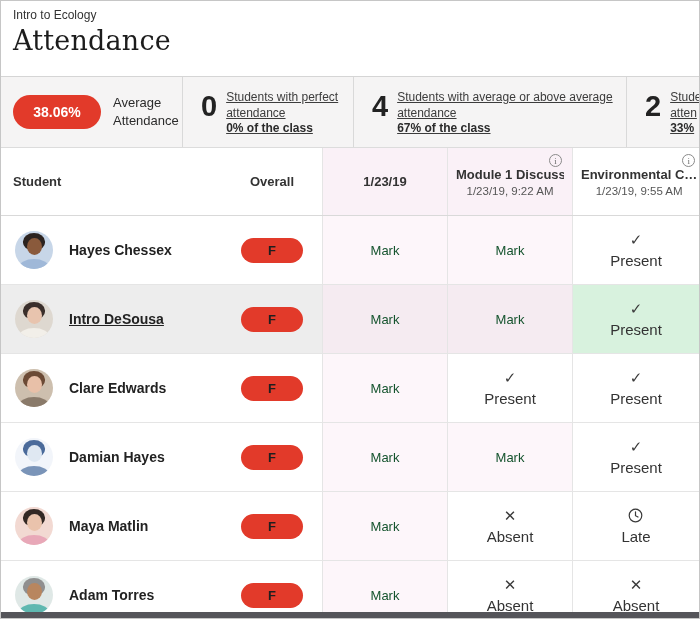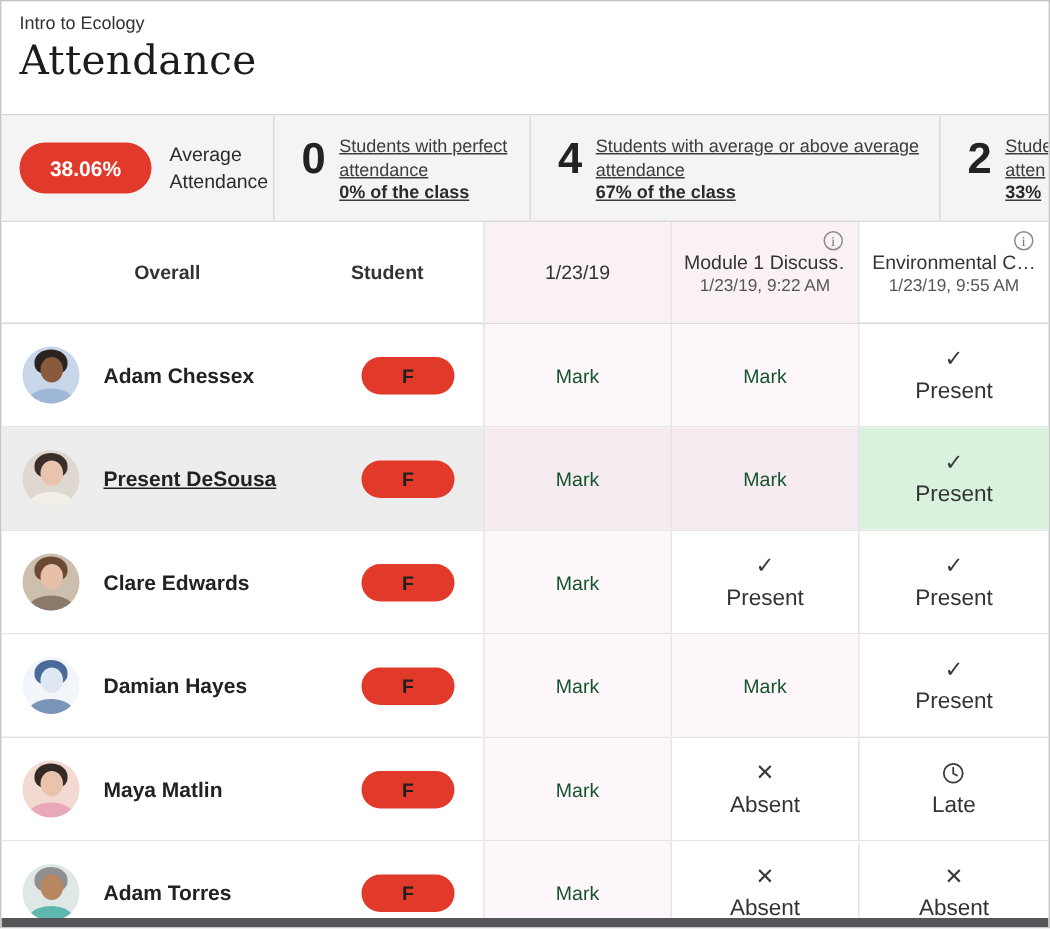--- a/index.html
+++ b/index.html
@@ -33,21 +33,21 @@
 
   
   .grid-row { display:grid; grid-template-columns:221px 100px 125px 125px 1fr; }
   .thead { height:68px; border-bottom:1px solid #d9d9d9; background:#fff; }
   .th { display:flex; align-items:center; font-size:13px; color:#333; }
   .th-student { padding-left:12px; font-weight:600; }
   .th-overall { justify-content:center; font-weight:600; }
   .col-line { border-left:1px solid #e5e5e5; }
   .bg-pink-h { background:#faf1f7; }
   .th-session { flex-direction:column; justify-content:center; position:relative; text-align:center; padding:0 8px; }
-  .th-session .session-title { font-weight:400; font-size:13px; color:#333; white-space:nowrap; overflow:hidden; max-width:100%; }
+  .th-session .session-title { font-weight:700; font-size:13px; color:#333; white-space:nowrap; overflow:hidden; max-width:100%; }
   .th-session .session-sub { font-weight:400; font-size:11.5px; color:#555; margin-top:3px; white-space:nowrap; }
   .info-icon { position:absolute; top:6px; right:10px; width:13px; height:13px; border:1px solid #8a8a8a; border-radius:50%; color:#6e6e6e; font-size:9px; line-height:12px; text-align:center; font-family:"Liberation Serif", serif; cursor:pointer; }
 
   .row { height:69px; border-bottom:1px solid #e5e5e5; background:#fff; }
   .cell { display:flex; align-items:center; justify-content:center; }
   .cell-student { justify-content:flex-start; padding-left:14px; }
   .avatar { width:38px; height:38px; border-radius:50%; position:relative; overflow:hidden; background:var(--bg,#ddd); flex:0 0 38px; }
   .avatar .hair  { position:absolute; top:2px; left:8px; right:8px; height:17px; border-radius:50% 50% 42% 42%; background:var(--hair,#555); }
   .avatar .face  { position:absolute; top:7px; left:12px; width:15px; height:17px; border-radius:50%; background:var(--skin,#e8c4ae); }
   .avatar .shirt { position:absolute; bottom:-7px; left:4px; right:4px; height:17px; border-radius:50% 50% 0 0; background:var(--shirt,#9ab); }
@@ -98,22 +98,22 @@
     <div class="stat stat-2">
       <div class="stat-number">2</div>
       <div class="stat-text">
         <span>Stude atten</span><br>
         <span class="stat-bold">33%</span>
       </div>
     </div>
   </div>
 
   <div class="grid-row thead">
+    <div class="th th-student">Student</div>
     <div class="th th-overall">Overall</div>
-    <div class="th th-student">Student</div>
     <div class="th th-session col-line bg-pink-h">
       <span class="session-title">1/23/19</span>
     </div>
     <div class="th th-session col-line bg-pink-h">
       <span class="info-icon">i</span>
       <span class="session-title">Module 1 Discuss…</span>
       <span class="session-sub">1/23/19, 9:22 AM</span>
     </div>
     <div class="th th-session col-line">
       <span class="info-icon">i</span>
@@ -122,21 +122,21 @@
     </div>
   </div>
 
   <div class="grid-row row">
     <div class="cell cell-student cell-left">
       <div class="avatar" style="--bg: #c7d6e8; --hair: #2b2320; --skin: #8a5a3c; --shirt: #9fb8d8;">
           <div class="hair"></div>
           <div class="face"></div>
           <div class="shirt"></div>
         </div>
-      <span class="student-name">Adam Chessex</span>
+      <span class="student-name">Hayes Chessex</span>
     </div>
     <div class="cell cell-left">
         <div class="grade-pill">F</div>
       </div>
     <div class="cell col-line bg-pink">
         <a class="mark-link">Mark</a>
       </div>
     <div class="cell col-line bg-pink">
         <a class="mark-link">Mark</a>
       </div>
@@ -148,21 +148,21 @@
     </div>
   </div>
 
   <div class="grid-row row row-selected">
     <div class="cell cell-student cell-left">
       <div class="avatar" style="--bg: #ded8d0; --hair: #3a2e2a; --skin: #e8c4ae; --shirt: #f2efe9;">
           <div class="hair"></div>
           <div class="face"></div>
           <div class="shirt"></div>
         </div>
-      <span class="student-name">Present DeSousa</span>
+      <span class="student-name">Intro DeSousa</span>
     </div>
     <div class="cell cell-left">
         <div class="grade-pill">F</div>
       </div>
     <div class="cell col-line bg-pink">
         <a class="mark-link">Mark</a>
       </div>
     <div class="cell col-line bg-pink">
         <a class="mark-link">Mark</a>
       </div>

